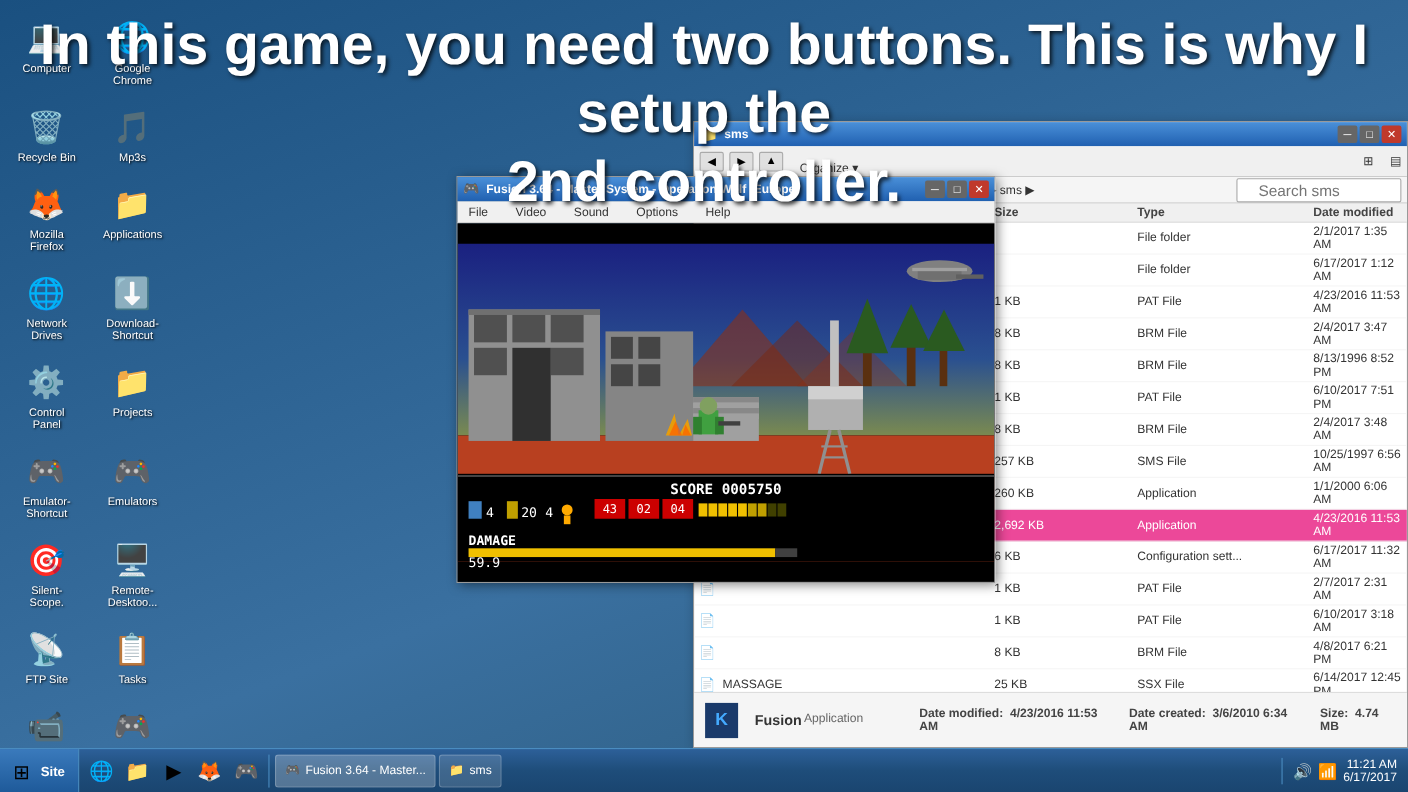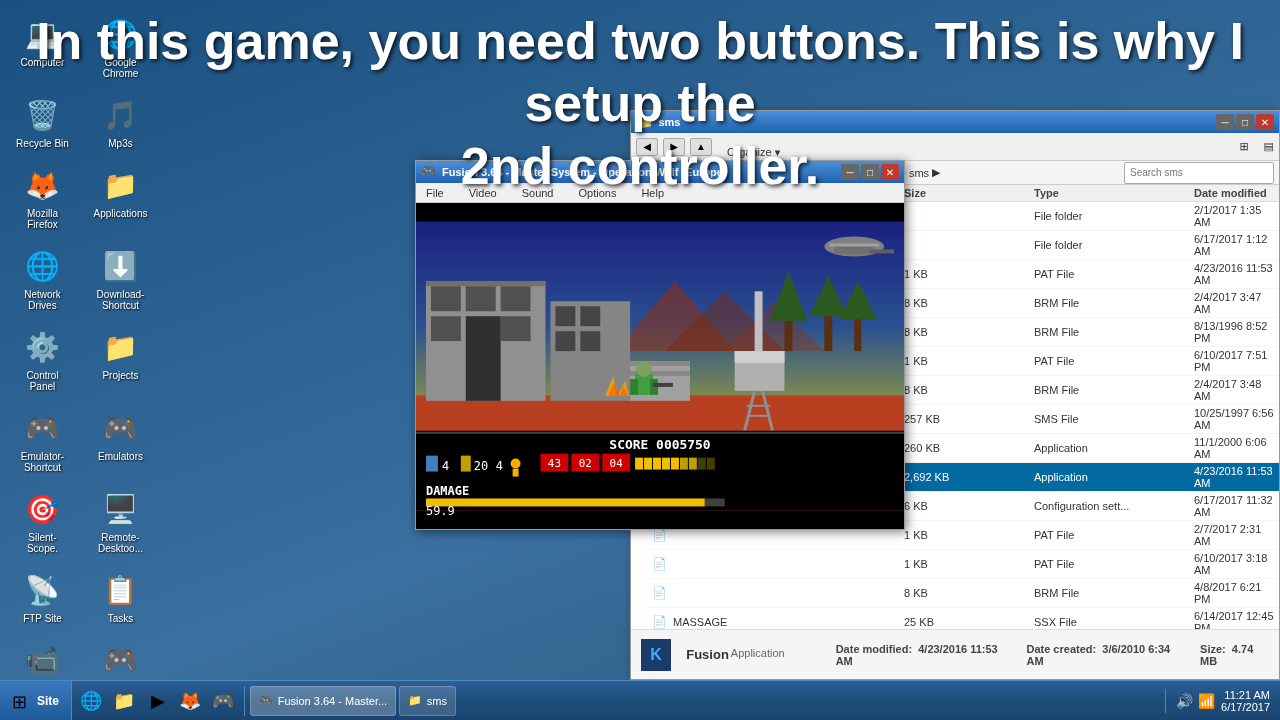--- a/index.html
+++ b/index.html
@@ -305,29 +305,28 @@
       gap: 3px;
       flex: 1;
       color: #333;
     }
 
     .address-search {
       width: 150px;
       height: 22px;
       border: 1px solid #aaa;
       border-radius: 2px;
-      padding: 0 5px;
-      font-size: 10px;
+      padding: 0 19px;
+      font-size: 14px;
     }
 
     .explorer-content {
       flex: 1;
       display: flex;
       overflow: hidden;
-      margin-left: 16px;
     }
 
     .explorer-filelist {
       flex: 1;
       overflow-y: auto;
     }
 
     .file-list-header {
       display: grid;
       grid-template-columns: 1fr 130px 160px 80px;
@@ -346,21 +345,21 @@
       grid-template-columns: 1fr 130px 160px 80px;
       padding: 2px 5px;
       font-size: 11px;
       color: #333;
       align-items: center;
       cursor: pointer;
       border-bottom: 1px solid #f5f5f5;
     }
 
     .file-row.selected {
-      background: #0369a1;
+      background: #ec4899;
       color: white;
     }
 
     .file-row .file-name {
       display: flex;
       align-items: center;
       gap: 5px;
     }
 
     .file-icon {
@@ -647,21 +646,21 @@
           <div>SMS File</div>
           <div>10/25/1997 6:56 AM</div>
         </div>
         <div class="file-row">
           <div class="file-name">
               <span class="file-icon">⚙️</span>
               <span></span>
             </div>
           <div>260 KB</div>
           <div>Application</div>
-          <div>11/1/2000 6:06 AM</div>
+          <div>1/1/2000 6:06 AM</div>
         </div>
         <div class="file-row selected">
           <div class="file-name">
               <span class="file-icon">⚙️</span>
               <span></span>
             </div>
           <div>2,692 KB</div>
           <div>Application</div>
           <div>4/23/2016 11:53 AM</div>
         </div>

